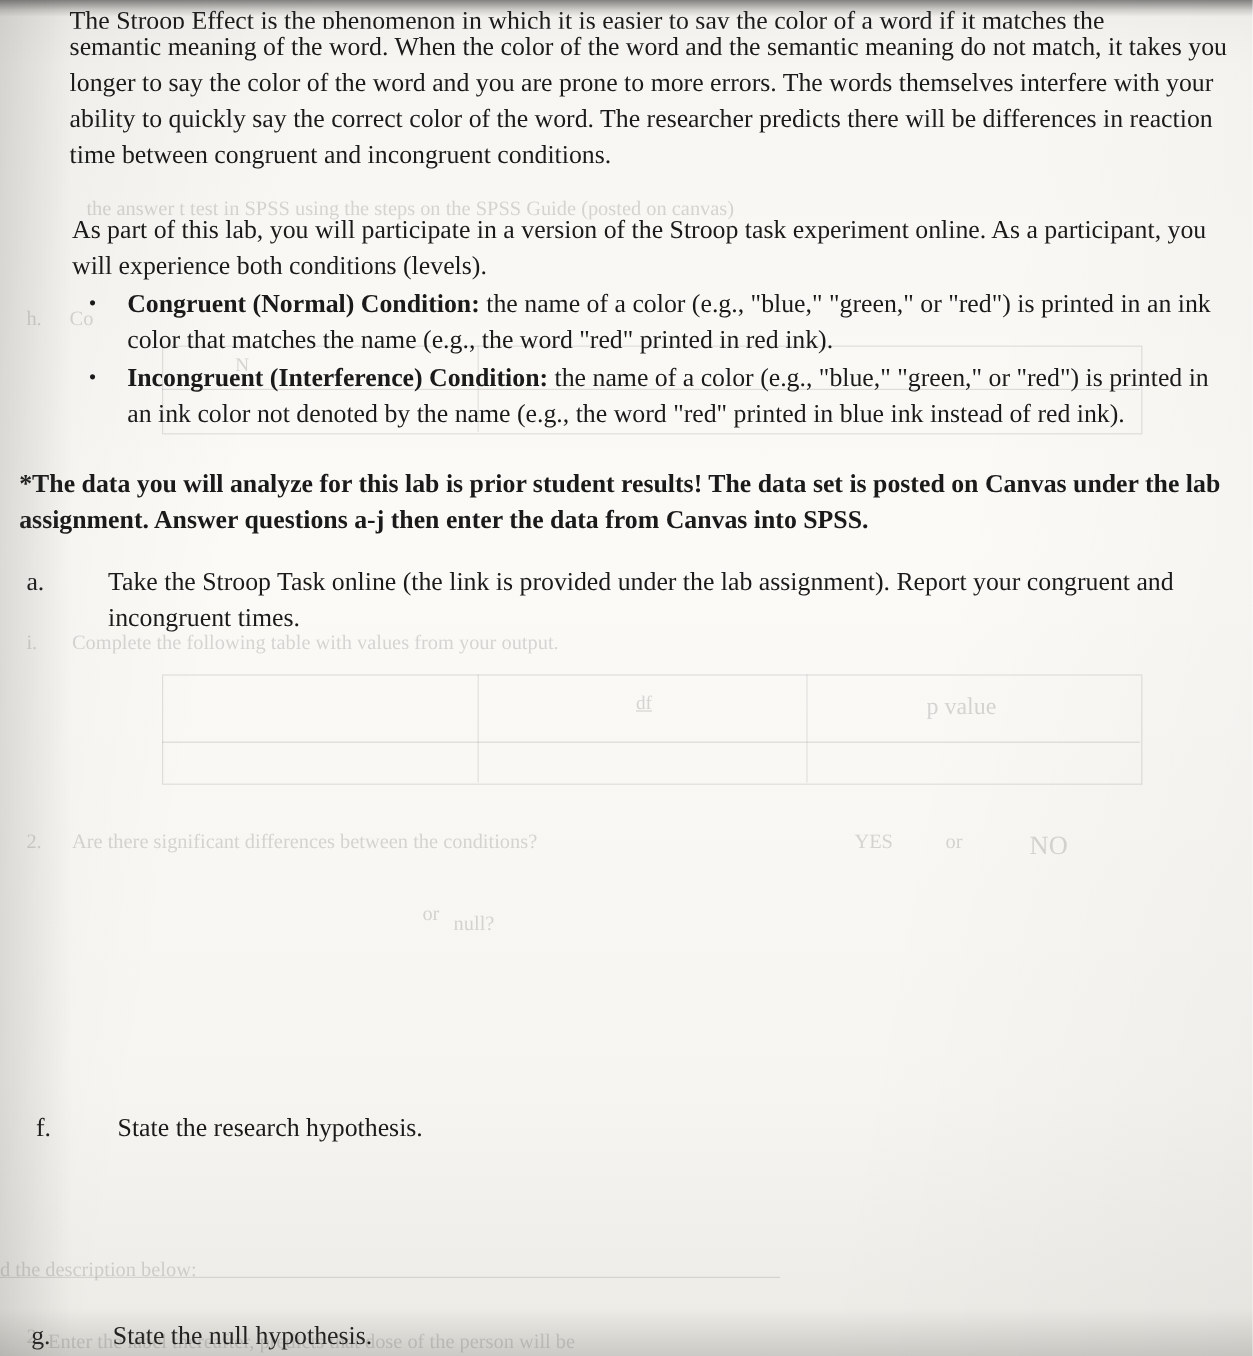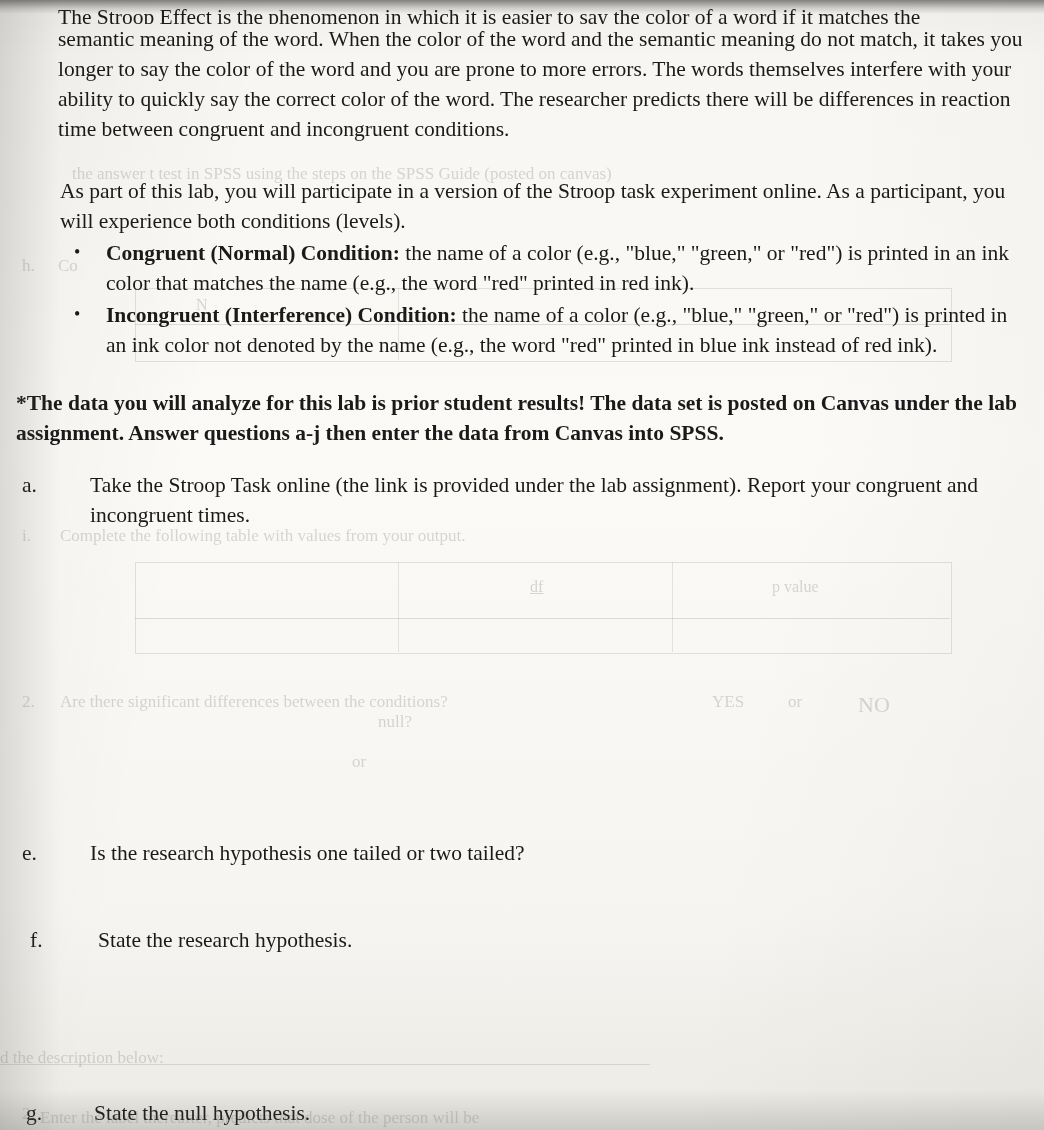--- a/index.html
+++ b/index.html
@@ -161,30 +161,30 @@
     <div class="ghost" style="left:196px; top:296px; font-size:16px;">N</div>
 
     <div class="ghost" style="left:22px; top:526px; font-size:17px;">i.</div>
     <div class="ghost" style="left:60px; top:526px; font-size:17px;">Complete the following table with values from your output.</div>
 
     <div class="ghost-box" style="left:135px; top:562px; width:815px; height:90px;"></div>
     <div class="ghost-line" style="left:135px; top:618px; width:815px;"></div>
     <div class="ghost-line" style="left:398px; top:562px; width:1px; height:90px; background:rgba(120,120,120,0.18);"></div>
     <div class="ghost-line" style="left:672px; top:562px; width:1px; height:90px; background:rgba(120,120,120,0.18);"></div>
     <div class="ghost" style="left:530px; top:578px; font-size:16px;text-decoration:underline;">df</div>
-    <div class="ghost" style="left:772px; top:578px; font-size:16px;">p value</div>
+    <div class="ghost" style="left:772px; top:578px; font-size:20px;">p value</div>
 
     <div class="ghost" style="left:22px; top:692px; font-size:17px;">2.</div>
     <div class="ghost" style="left:60px; top:692px; font-size:17px;">Are there significant differences between the conditions?</div>
     <div class="ghost" style="left:712px; top:692px; font-size:17px;">YES</div>
     <div class="ghost" style="left:788px; top:692px; font-size:17px;">or</div>
     <div class="ghost" style="left:858px; top:692px; font-size:22px;">NO</div>
 
     <div class="ghost" style="left:352px; top:752px; font-size:17px;">or</div>
-    <div class="ghost" style="left:378px; top:712px; font-size:17px;">null?</div>
+    <div class="ghost" style="left:378px; top:760px; font-size:17px;">null?</div>
 
     <div class="ghost-line" style="left:0px; top:1064px; width:650px;"></div>
     <div class="ghost" style="left:0px; top:1048px; font-size:17px;">d the description below:</div>
     <div class="ghost" style="left:22px; top:1104px; font-size:17px;">2.</div>
     <div class="ghost" style="left:40px; top:1108px; font-size:17px;">Enter the label thereafter, predicts that dose of the person will be</div>
   </div>
 
   <div id="content">
 
     <div class="para intro">
@@ -209,24 +209,20 @@
     <div class="para note">*The data you will analyze for this lab is prior student results! The data set is posted on Canvas under the lab assignment. Answer questions a-j then enter the data from Canvas into SPSS.</div>
 
     <div class="q" id="q-a">
       <span class="lt">a.</span>
       <span class="qt">Take the Stroop Task online (the link is provided under the lab assignment). Report your congruent and incongruent times.</span>
     </div>
 
 
 
 
-    <div class="q" id="q-e">
-      <span class="lt">e.</span>
-      <span class="qt">Is the research hypothesis one tailed or two tailed?</span>
-    </div>
 
     <div class="q" id="q-f">
       <span class="lt">f.</span>
       <span class="qt">State the research hypothesis.</span>
     </div>
 
     <div class="q" id="q-g">
       <span class="lt">g.</span>
       <span class="qt">State the null hypothesis.</span>
     </div>

